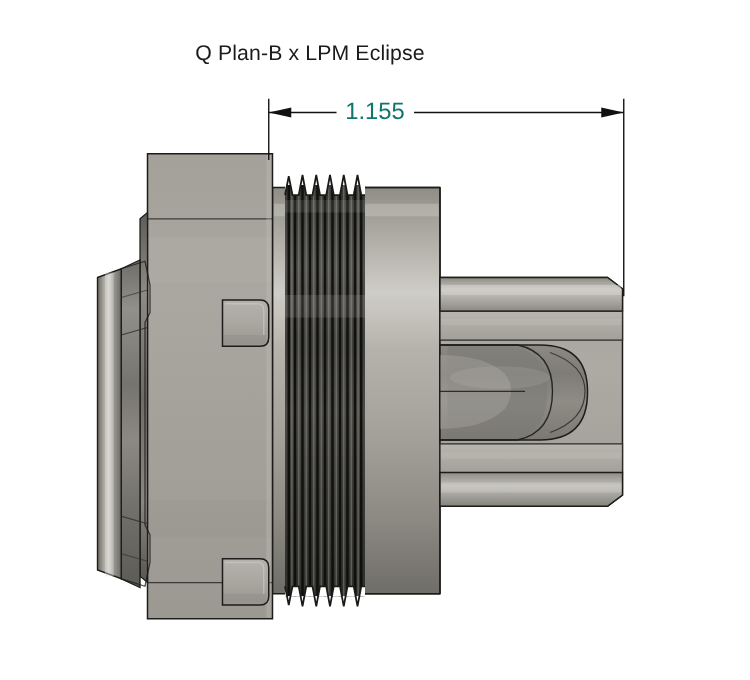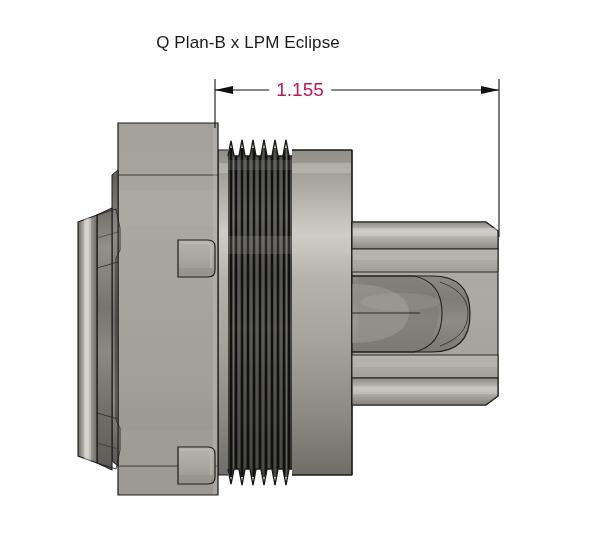--- a/index.html
+++ b/index.html
@@ -29,21 +29,21 @@
     font-family: "Liberation Sans", sans-serif;
     font-size: 17px;
     color: #1a1a1a;
     letter-spacing: 0.1px;
     white-space: nowrap;
   }
   .dim-label {
     position: absolute;
     font-family: "Liberation Sans", sans-serif;
     font-size: 19px;
-    color: #be185d;
+    color: #0f766e;
     background: #ffffff;
     padding: 0 7px;
     line-height: 19px;
     top: 80px;
     left: 50%;
     transform: translateX(-50%);
   }
   svg.cad {
     position: absolute;
     left: 0;

